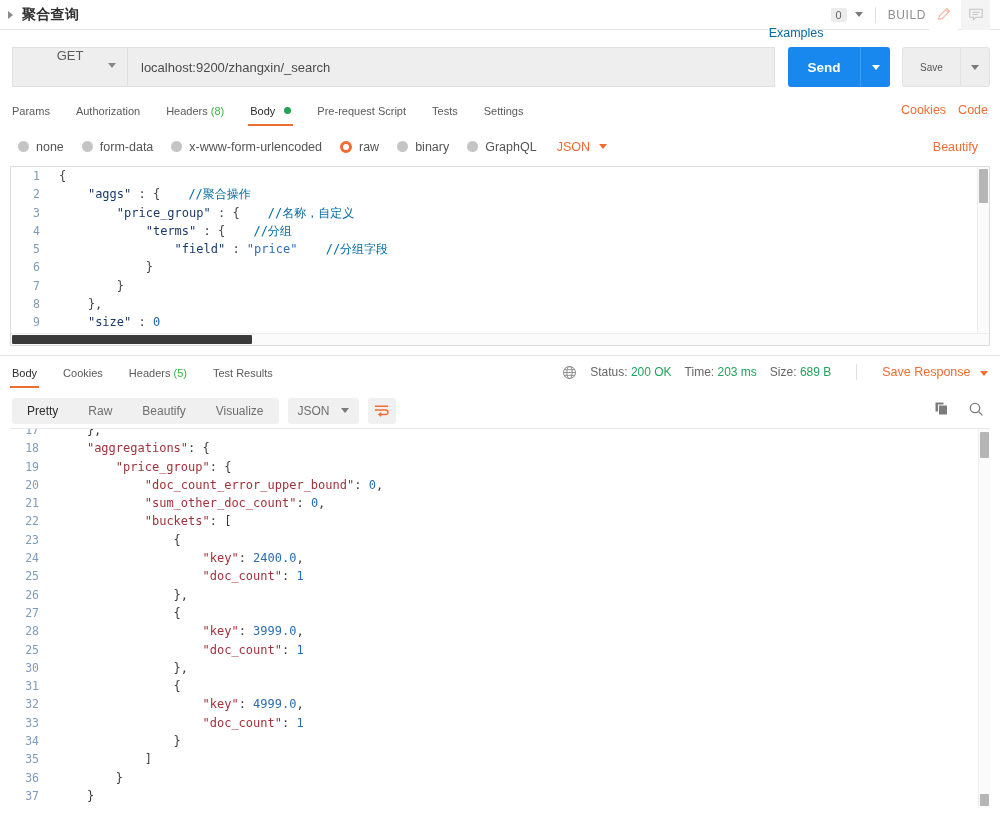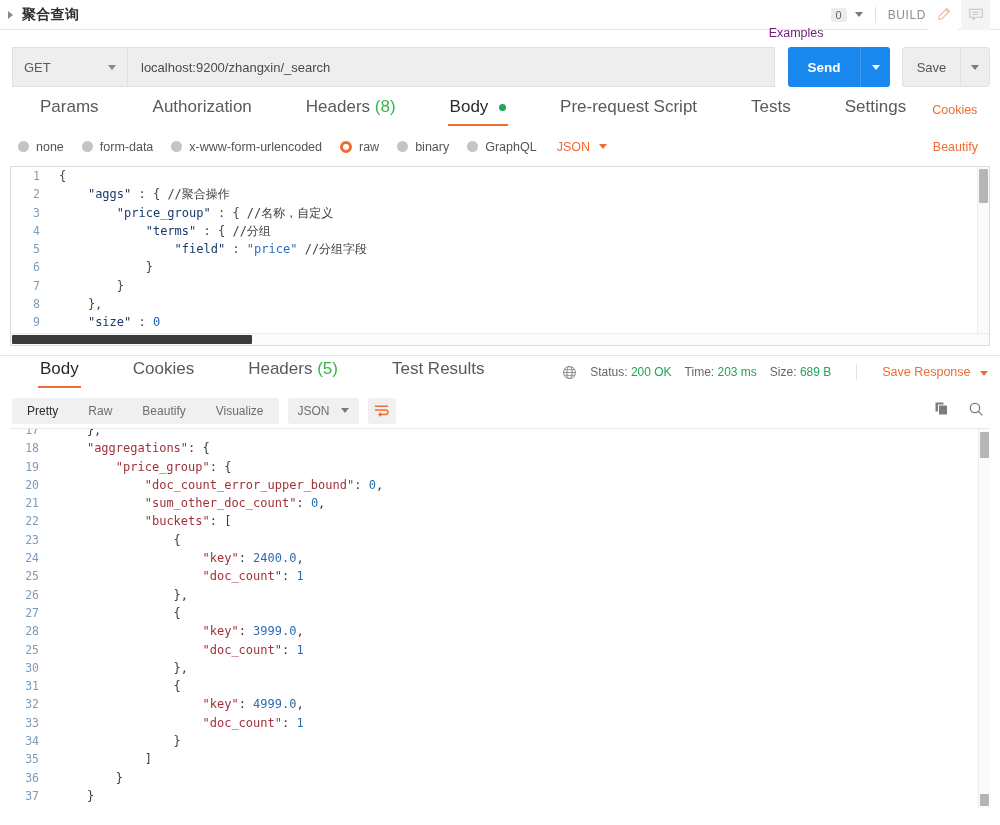--- a/index.html
+++ b/index.html
@@ -34,21 +34,21 @@
     font-weight: bold;
     color: #2d2d2d;
     letter-spacing: .3px;
   }
   .titlebar-right {
     margin-left: auto;
     display: flex;
     align-items: center;
     height: 30px;
   }
-  .examples-label { font-size: 12.5px; color: #701a75; margin-top: 36px; }
+  .examples-label { font-size: 12.5px; color: #0369a1; margin-top: 36px; }
   .examples-count {
     font-size: 11px; color: #666;
     background: #ececec;
     border-radius: 2px;
     padding: 1px 5px;
     margin-left: 7px;
   }
   .caret {
     width: 0; height: 0;
     border-left: 4px solid transparent;
@@ -75,21 +75,21 @@
     padding: 12px 10px 0 12px;
     height: 62px;
   }
   .method-select {
     width: 115px; height: 40px;
     background: #eeeeee;
     border: 1px solid #e0e0e0;
     border-right: none;
     display: flex; align-items: center;
     padding: 0 11px;
-    font-size: 13px; color: #5b5b5b;
+    font-size: 13px; color: #5b5b5b; flex-direction: column;
   }
   .method-select .caret { margin-left: auto; border-top-color: #888; }
   .url-input {
     flex: 1; height: 40px;
     background: #eeeeee;
     border: 1px solid #e0e0e0;
     display: flex; align-items: center;
     padding: 0 13px;
     font-size: 13px; color: #4a4a4a;
   }
@@ -111,47 +111,46 @@
     cursor: pointer;
   }
   .send-caret .caret { border-top-color: #fff; margin: 0; }
   .save-group { display: flex; margin-left: 12px; }
   .save-btn {
     height: 40px; width: 58px;
     background: #eeeeee;
     border: 1px solid #e2e2e2;
     border-right: none;
     border-radius: 3px 0 0 3px;
-    color: #555; font-size: 13px;
+    color: #555; font-size: 10px;
     display: flex; align-items: center; justify-content: center;
   }
   .save-caret {
     height: 40px; width: 30px;
     background: #eeeeee;
     border: 1px solid #e2e2e2;
     border-radius: 0 3px 3px 0;
     display: flex; align-items: center; justify-content: center;
   }
   .save-caret .caret { margin: 0; }
 
   
   .req-tabs {
     display: flex; align-items: flex-end;
     padding: 0 12px;
     height: 34px;
     position: relative;
   }
   .tab {
-    font-size: 17px; color: #5a5a5a;
+    font-size: 11px; color: #5a5a5a;
     padding: 0 0 9px 0;
     margin-right: 26px;
     position: relative;
     white-space: nowrap;
     cursor: pointer;
-    margin-left: 28px;
   }
   .tab.active { color: #2b2b2b; }
   .tab.active::after {
     content: ""; position: absolute;
     left: -2px; right: -2px; bottom: 0;
     height: 2px; background: #ef6c33;
   }
   .tab .count { color: #3bb34a; }
   .green-dot {
     display: inline-block;
@@ -233,21 +232,21 @@
     user-select: none;
   }
   .codetext { padding-left: 10px; position: relative; }
   .req .codetext { color: #444; }
 
   
   .k  { color: #1a3a6b; }        
   .s  { color: #2d6fbe; }        
   .p  { color: #444; }           
   .n  { color: #1f5fb0; }        
-  .cm { color: #404040; }        
+  .cm { color: #0369a1; margin-left: 21px; }        
 
   
   .rk { color: #a1323a; }        
   .rn { color: #2b6cb0; }        
   .rp { color: #3a3a3a; }
 
   .vscroll {
     position: absolute; top: 0; right: 0;
     width: 12px; height: 100%;
     background: #fbfbfb;

